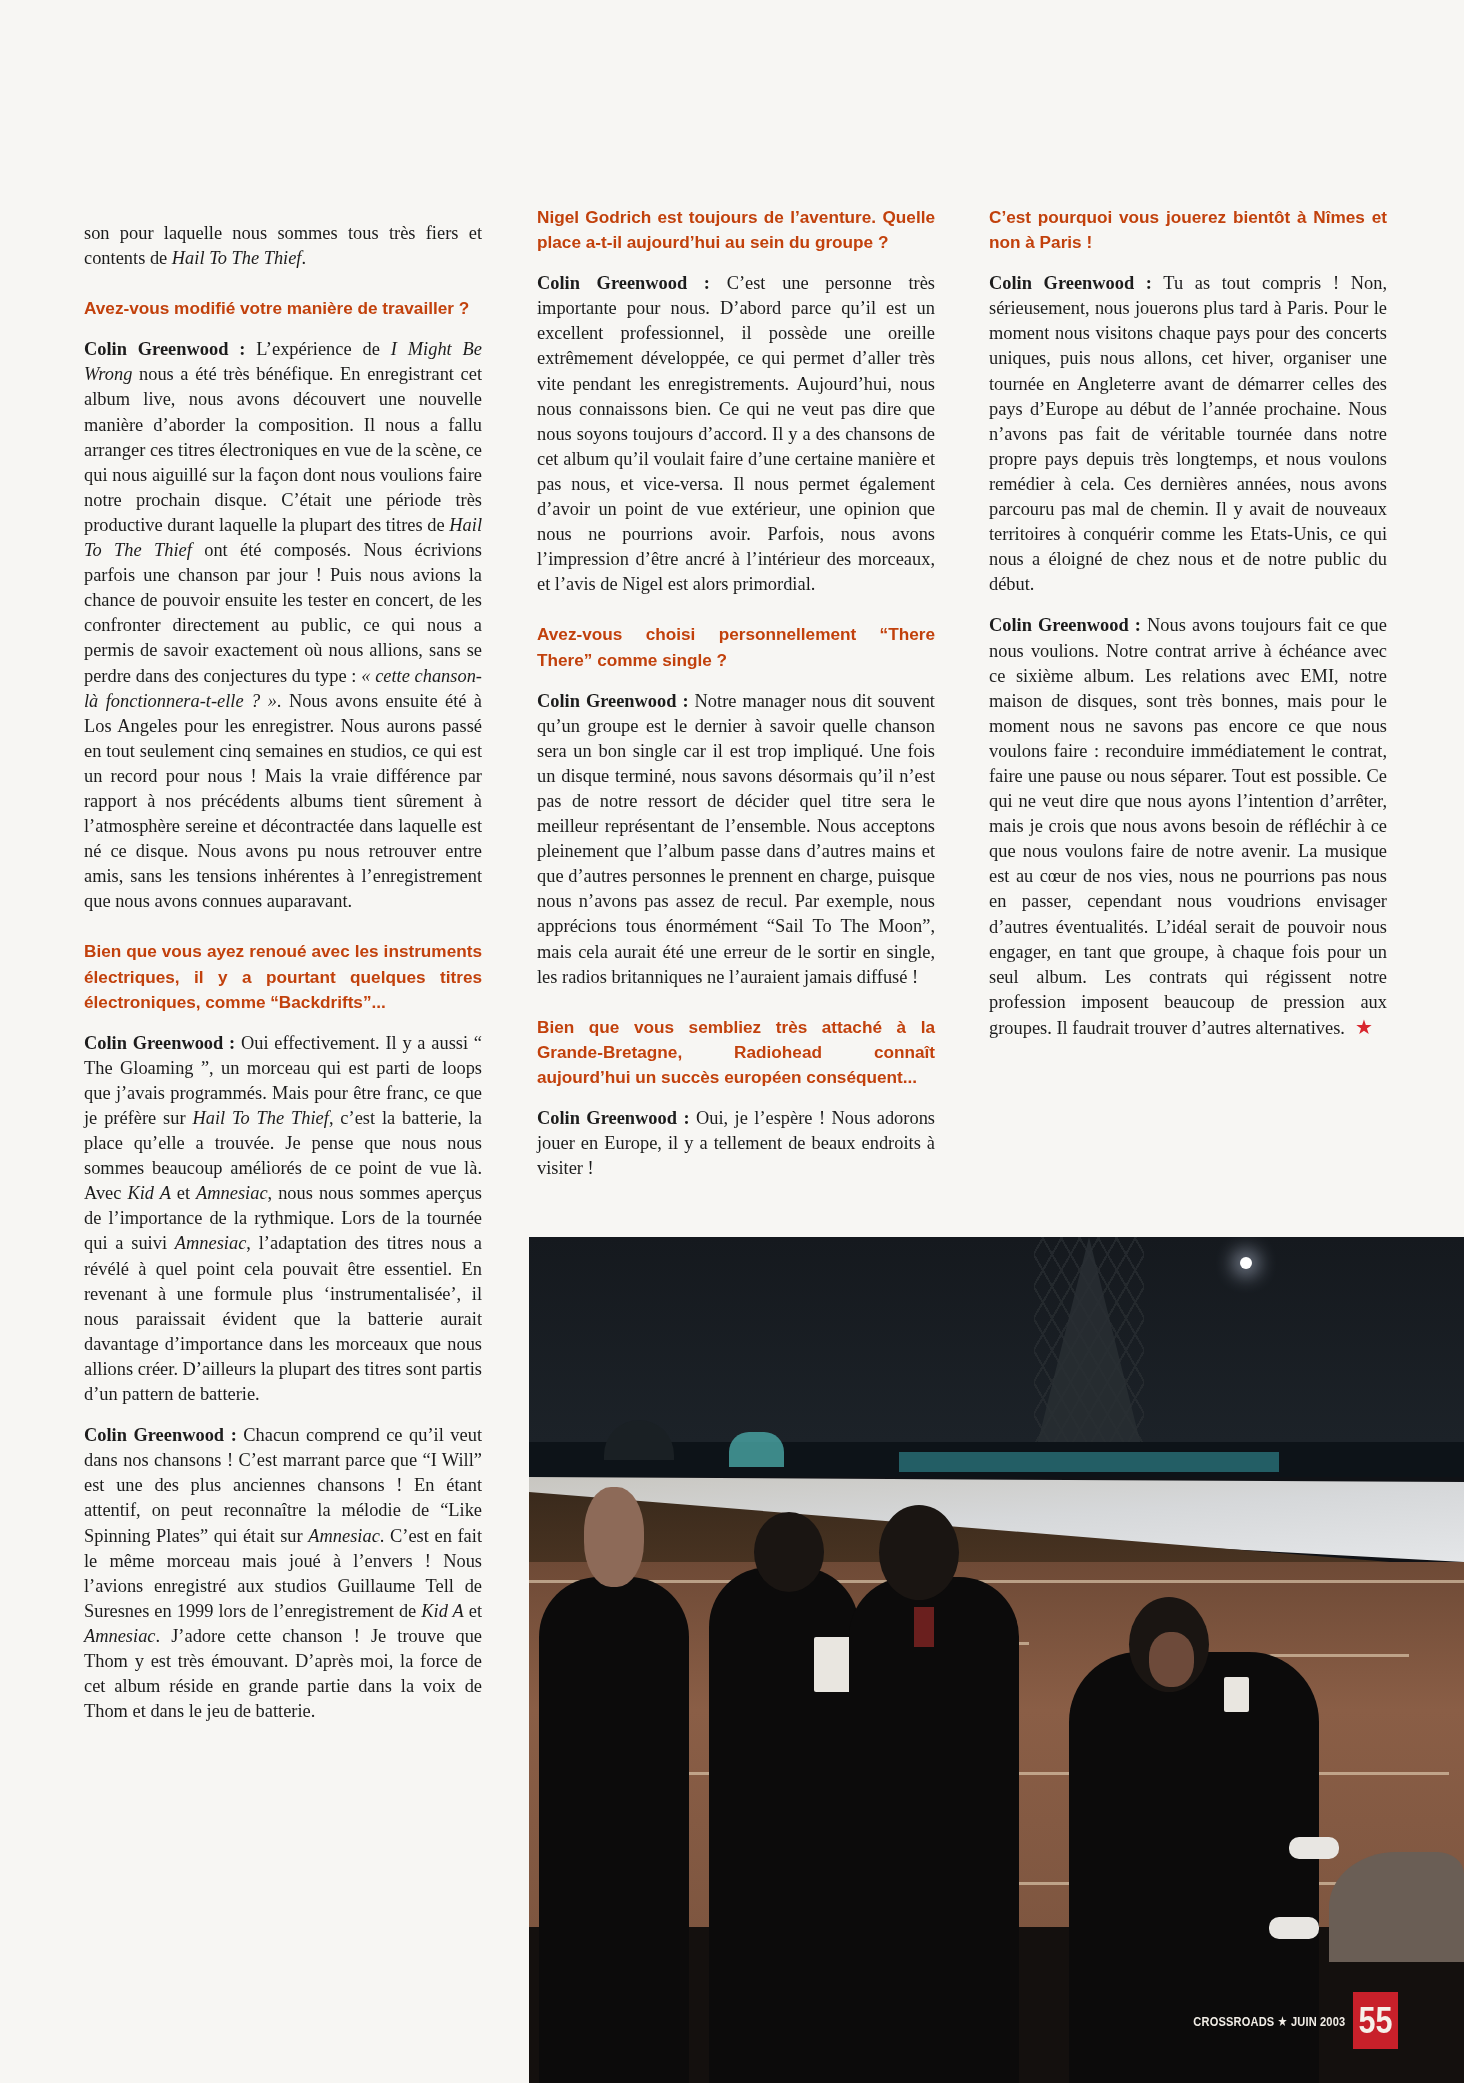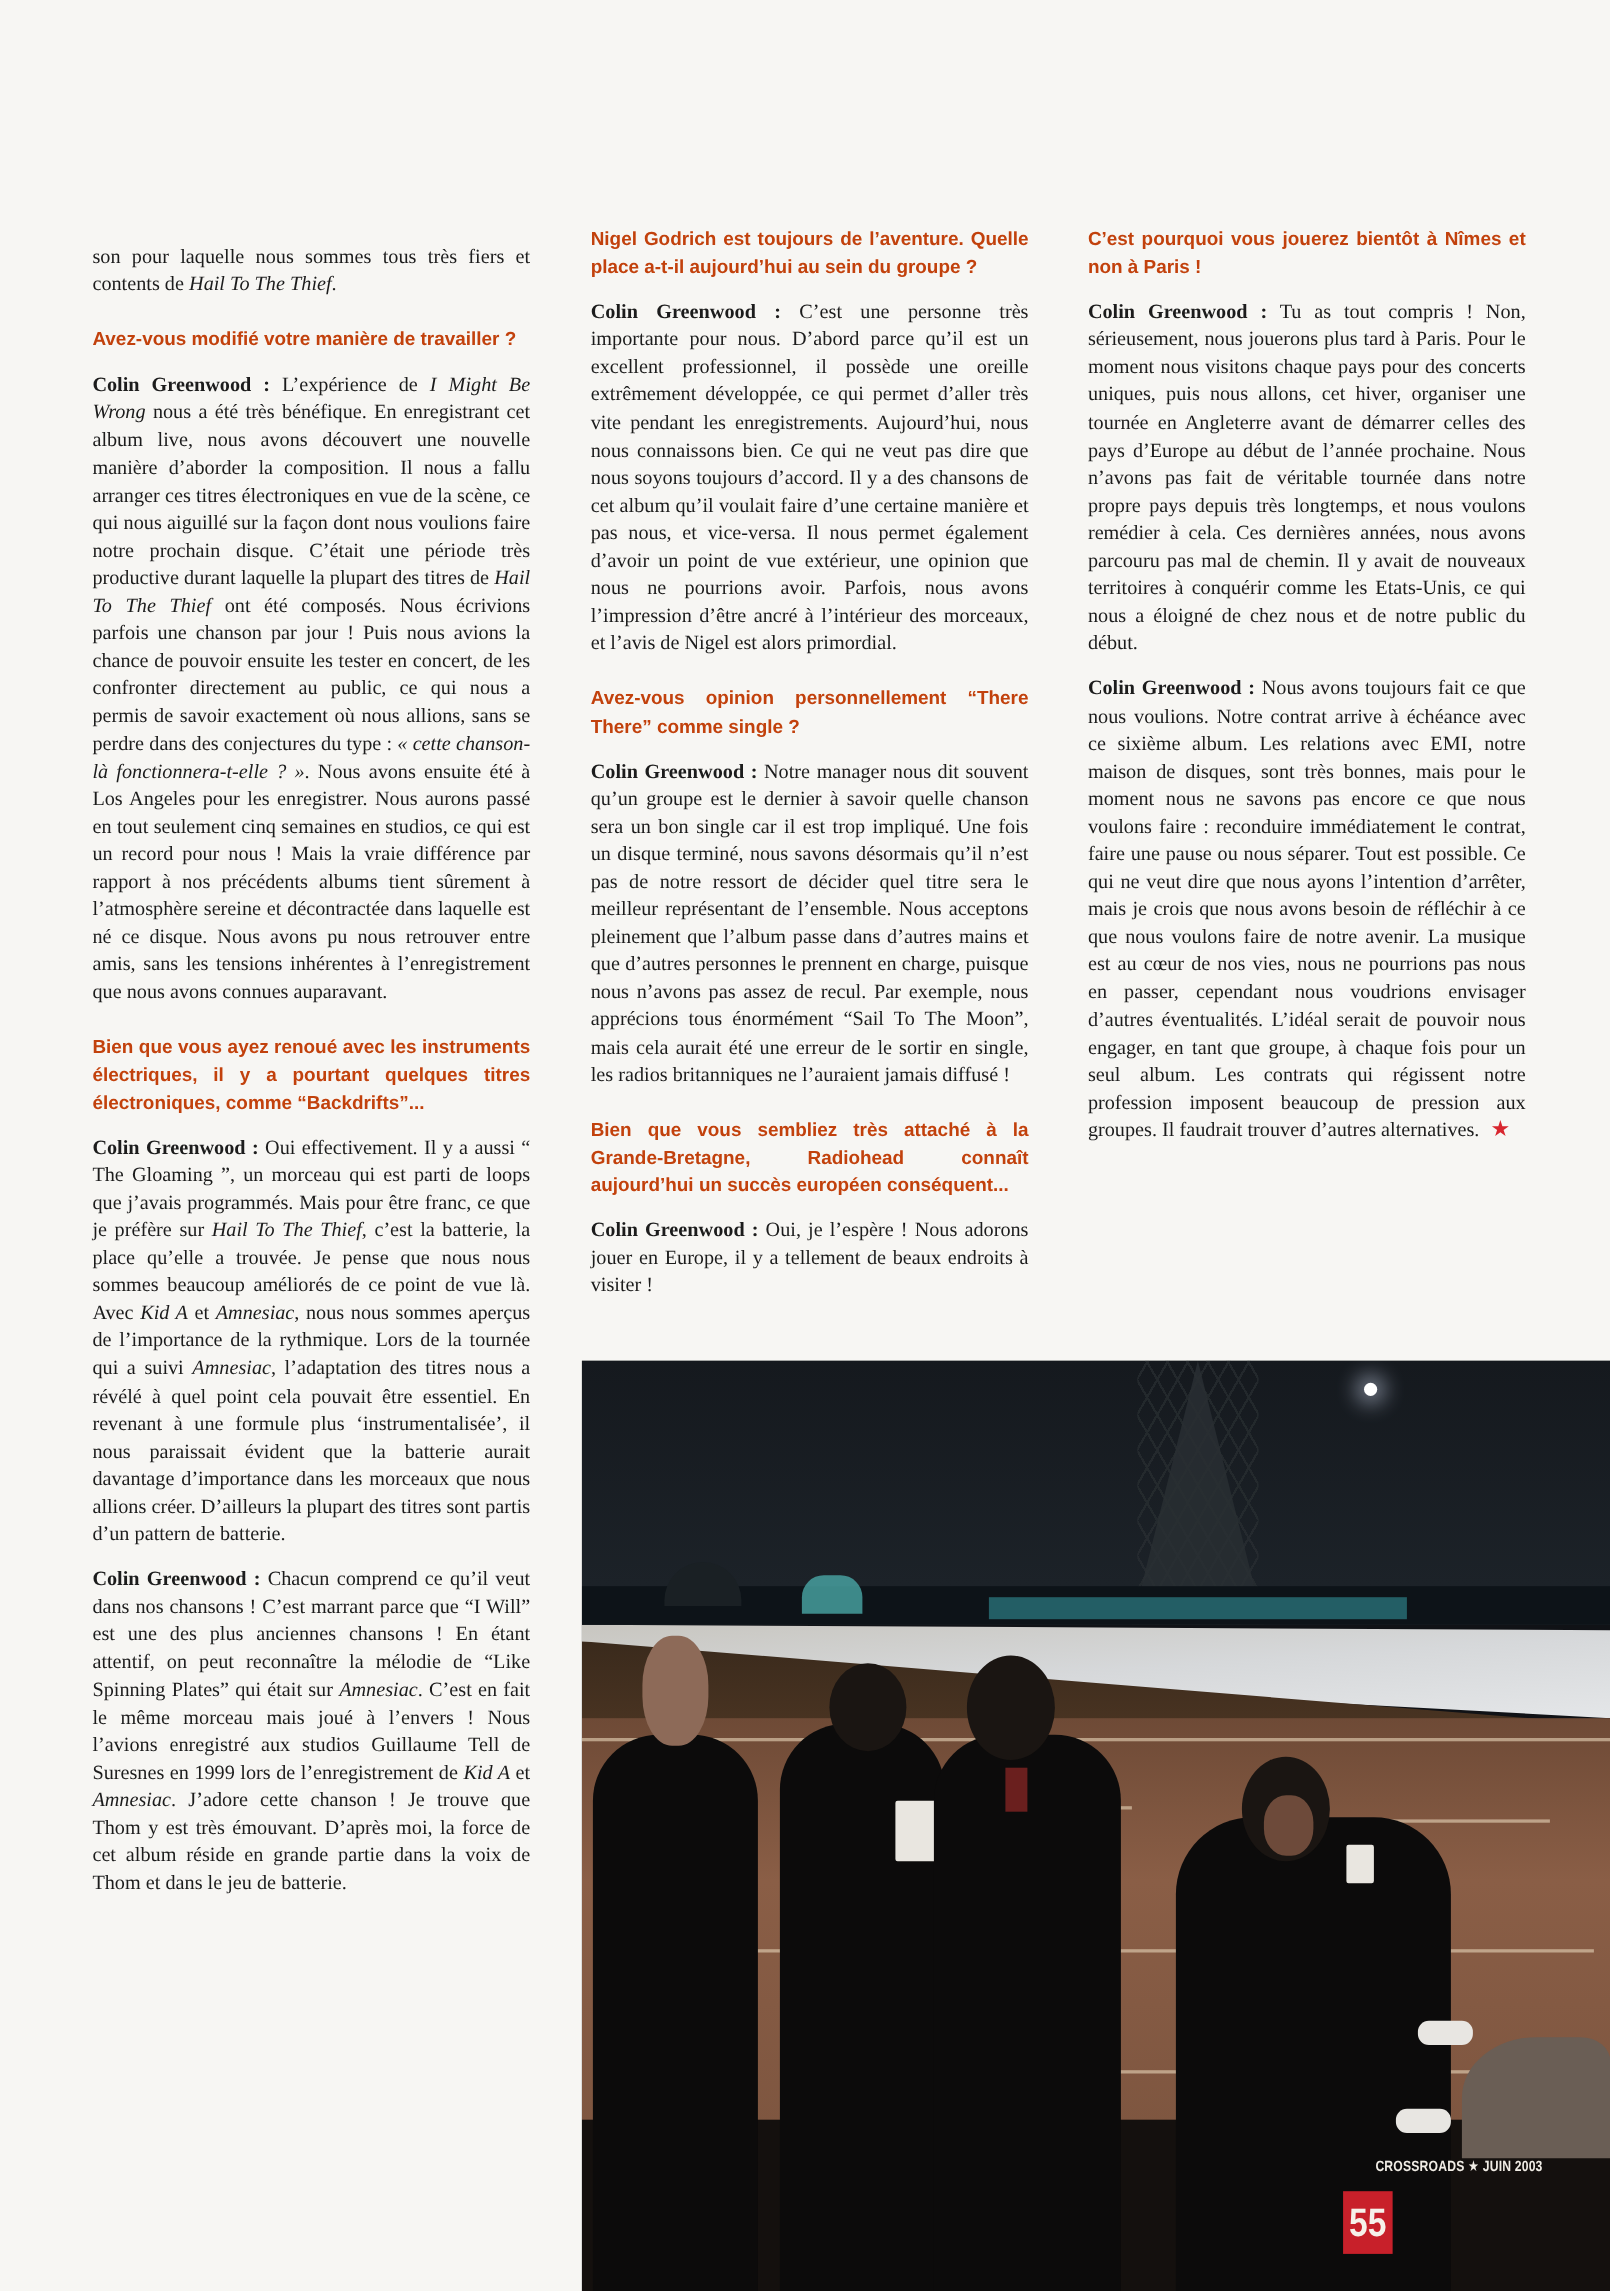--- a/index.html
+++ b/index.html
@@ -59,21 +59,21 @@
   .road-line { position: absolute; height: 3px; background: #d9c3a8; opacity: .7; }
   .ground { position: absolute; left: 0; top: 690px; width: 100%; height: 160px; background: #14100e; }
   .person { position: absolute; background: #0c0b0b; }
   .head { position: absolute; border-radius: 50%; background: #1a1512; }
   .face { position: absolute; border-radius: 45%; background: #6d4a3a; }
   .cup { position: absolute; background: #e9e6e0; border-radius: 2px; }
   .rock { position: absolute; left: 800px; top: 615px; width: 135px; height: 110px; border-radius: 50% 20% 0 0; background: #6a5e55; }
 
   #footer {
     position: absolute; right: 62px; bottom: 34px;
-    display: flex; gap: 14px; flex-direction: column;
+    display: flex; align-items: center; gap: 4px;
   }
   #footer .mag {
     font-family: "Liberation Sans", "DejaVu Sans", sans-serif;
     font-weight: bold; font-size: 13.5px; color: #f1ede6; letter-spacing: 0.2px;
     transform: scaleX(0.82); transform-origin: right center;
   }
   #footer .pagenum {
     width: 53px; height: 57px; background: #c8202a;
     color: #f6f1ea; font-family: "Liberation Sans", "DejaVu Sans", sans-serif;
     font-weight: bold; font-size: 36px; line-height: 57px; text-align: center;
@@ -92,21 +92,21 @@
   <p class="q">Bien que vous ayez renoué avec les instruments électriques, il y a pourtant quelques titres électroniques, comme “Backdrifts”...</p>
   <p><span class="spk">Colin Greenwood :</span><span> Oui effectivement. Il y a aussi “ The Gloaming ”, un morceau qui est parti de loops que j’avais programmés. Mais pour être franc, ce que je préfère sur </span><em>Hail To The Thief</em><span>, c’est la batterie, la place qu’elle a trouvée. Je pense que nous nous sommes beaucoup améliorés de ce point de vue là. Avec </span><em>Kid A</em><span> et </span><em>Amnesiac</em><span>, nous nous sommes aperçus de l’importance de la rythmique. Lors de la tournée qui a suivi </span><em>Amnesiac</em><span>, l’adaptation des titres nous a révélé à quel point cela pouvait être essentiel. En revenant à une formule plus ‘instrumentalisée’, il nous paraissait évident que la batterie aurait davantage d’importance dans les morceaux que nous allions créer. D’ailleurs la plupart des titres sont partis d’un pattern de batterie.</span></p>
 
   <p><span class="spk">Colin Greenwood :</span><span> Chacun comprend ce qu’il veut dans nos chansons ! C’est marrant parce que “I Will” est une des plus anciennes chansons ! En étant attentif, on peut reconnaître la mélodie de “Like Spinning Plates” qui était sur </span><em>Amnesiac</em><span>. C’est en fait le même morceau mais joué à l’envers ! Nous l’avions enregistré aux studios Guillaume Tell de Suresnes en 1999 lors de l’enregistrement de </span><em>Kid A</em><span> et </span><em>Amnesiac</em><span>. J’adore cette chanson ! Je trouve que Thom y est très émouvant. D’après moi, la force de cet album réside en grande partie dans la voix de Thom et dans le jeu de batterie.</span></p>
 </div>
 
 <div id="col2" class="col">
   <p class="q first-q">Nigel Godrich est toujours de l’aventure. Quelle place a-t-il aujourd’hui au sein du groupe ?</p>
   <p><span class="spk">Colin Greenwood :</span><span> C’est une personne très importante pour nous. D’abord parce qu’il est un excellent professionnel, il possède une oreille extrêmement développée, ce qui permet d’aller très vite pendant les enregistrements. Aujourd’hui, nous nous connaissons bien. Ce qui ne veut pas dire que nous soyons toujours d’accord. Il y a des chansons de cet album qu’il voulait faire d’une certaine manière et pas nous, et vice-versa. Il nous permet également d’avoir un point de vue extérieur, une opinion que nous ne pourrions avoir. Parfois, nous avons l’impression d’être ancré à l’intérieur des morceaux, et l’avis de Nigel est alors primordial.</span></p>
 
-  <p class="q">Avez-vous opinion personnellement “There There” comme single ?</p>
+  <p class="q">Avez-vous choisi personnellement “There There” comme single ?</p>
   <p><span class="spk">Colin Greenwood :</span><span> Notre manager nous dit souvent qu’un groupe est le dernier à savoir quelle chanson sera un bon single car il est trop impliqué. Une fois un disque terminé, nous savons désormais qu’il n’est pas de notre ressort de décider quel titre sera le meilleur représentant de l’ensemble. Nous acceptons pleinement que l’album passe dans d’autres mains et que d’autres personnes le prennent en charge, puisque nous n’avons pas assez de recul. Par exemple, nous apprécions tous énormément “Sail To The Moon”, mais cela aurait été une erreur de le sortir en single, les radios britanniques ne l’auraient jamais diffusé !</span></p>
 
   <p class="q">Bien que vous sembliez très attaché à la Grande-Bretagne, Radiohead connaît aujourd’hui un succès européen conséquent...</p>
   <p><span class="spk">Colin Greenwood :</span><span> Oui, je l’espère ! Nous adorons jouer en Europe, il y a tellement de beaux endroits à visiter !</span></p>
 </div>
 
 <div id="col3" class="col">
   <p class="q first-q">C’est pourquoi vous jouerez bientôt à Nîmes et non à Paris !</p>
   <p><span class="spk">Colin Greenwood :</span><span> Tu as tout compris ! Non, sérieusement, nous jouerons plus tard à Paris. Pour le moment nous visitons chaque pays pour des concerts uniques, puis nous allons, cet hiver, organiser une tournée en Angleterre avant de démarrer celles des pays d’Europe au début de l’année prochaine. Nous n’avons pas fait de véritable tournée dans notre propre pays depuis très longtemps, et nous voulons remédier à cela. Ces dernières années, nous avons parcouru pas mal de chemin. Il y avait de nouveaux territoires à conquérir comme les Etats-Unis, ce qui nous a éloigné de chez nous et de notre public du début.</span></p>
 

